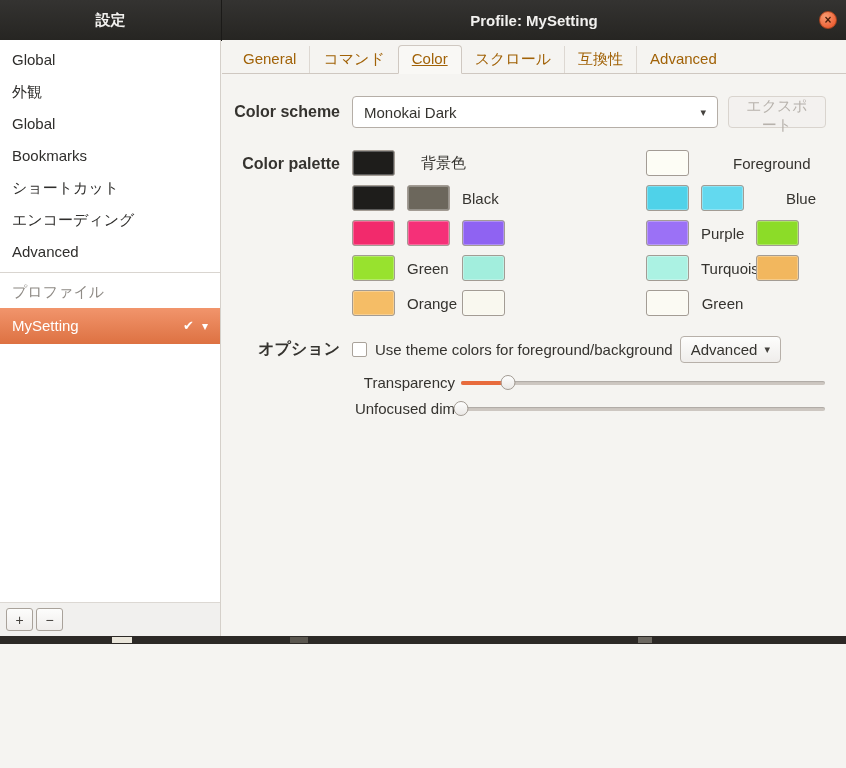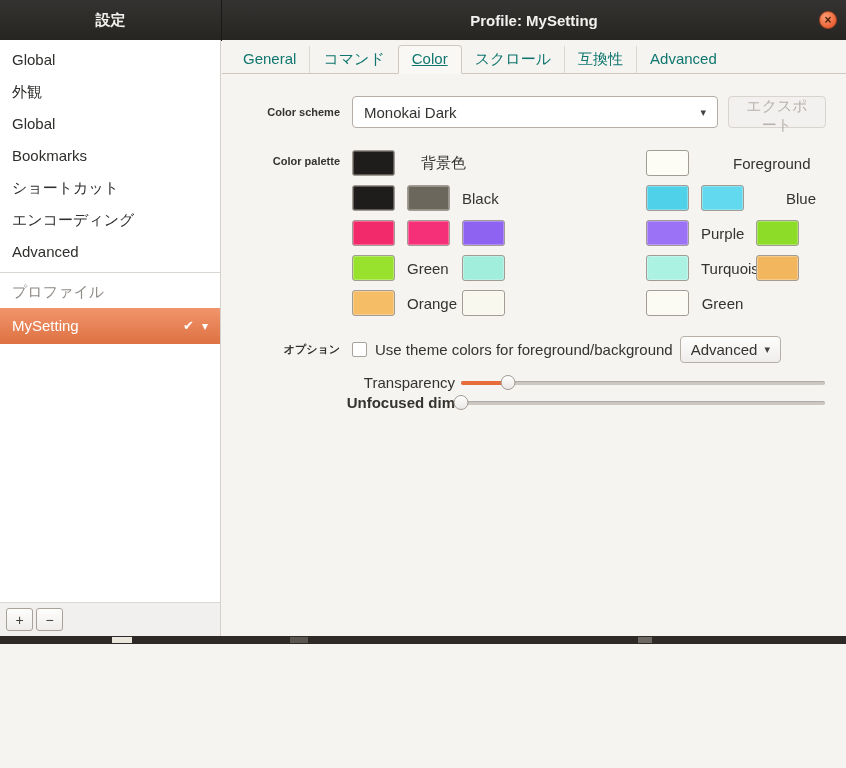--- a/index.html
+++ b/index.html
@@ -64,32 +64,32 @@
     font-family:inherit;padding:0;
   }
 
   
   .content{position:absolute;top:40px;left:222px;right:0;bottom:8px;background:#f5f4f1;}
   .tabs{
     display:flex;align-items:flex-end;
     padding:5px 0 0 8px;border-bottom:1px solid #cfc8c1;
   }
   .tab{
-    padding:5px 13px 6px 13px;font-size:15px;color:#0f766e;cursor:pointer;line-height:16px;
+    padding:5px 13px 6px 13px;font-size:15px;color:#a16207;cursor:pointer;line-height:16px;
   }
   .tab:not(.active)+.tab:not(.active){border-left:1px solid #ddd8d2;}
   .tab.active{
     background:#f9f8f5;border:1px solid #cfc8c1;border-bottom:1px solid #f9f8f5;
     margin-bottom:-1px;border-radius:4px 4px 0 0;text-decoration:underline;
   }
 
   .panel{padding:22px 0 0 8px;}
   .form-row{display:flex;align-items:center;}
   .col-label{
-    width:110px;flex:0 0 110px;text-align:right;font-weight:bold;font-size:11px;color:#35332f;
+    width:110px;flex:0 0 110px;text-align:right;font-weight:bold;font-size:16px;color:#35332f;
     margin-right:12px;
   }
   .combo{
     width:366px;height:32px;box-sizing:border-box;background:#ffffff;
     border:1px solid #b5aea7;border-radius:4px;
     display:flex;align-items:center;justify-content:space-between;
     padding:0 11px;font-size:15px;cursor:pointer;
   }
   .combo .arrow{font-size:11px;color:#45423e;}
   .btn{
@@ -128,21 +128,21 @@
   .opt-text{font-size:15px;color:#35332f;}
   .dd-btn{
     margin-left:7px;height:27px;box-sizing:border-box;
     background:linear-gradient(#fdfdfc,#efedeb);border:1px solid #b7b0a9;border-radius:4px;
     display:flex;align-items:center;gap:7px;padding:0 10px;font-size:15px;cursor:pointer;
   }
   .dd-btn .arrow{font-size:11px;color:#45423e;}
 
   
   .slider-row{display:flex;align-items:center;margin-top:11px;}
-  .slider-row.second{margin-top:3px;font-weight:bold;}
+  .slider-row.second{margin-top:9px;}
   .slider-label{width:225px;flex:0 0 225px;text-align:right;font-size:15px;color:#35332f;}
   .slider{position:relative;width:364px;height:16px;margin-left:6px;cursor:pointer;}
   .slider .track{
     position:absolute;left:0;right:0;top:6px;height:4px;border-radius:2px;
     background:#cdc7c1;box-shadow:inset 0 1px 1px rgba(0,0,0,.15);
   }
   .slider .fill{
     position:absolute;left:0;top:6px;height:4px;border-radius:2px;width:var(--pct,0%);
   }
   .slider .knob{

